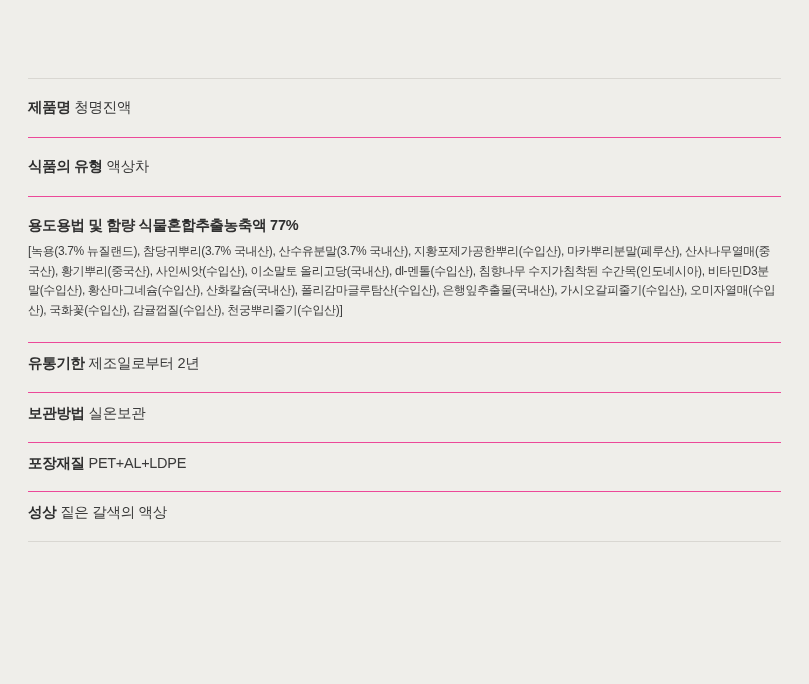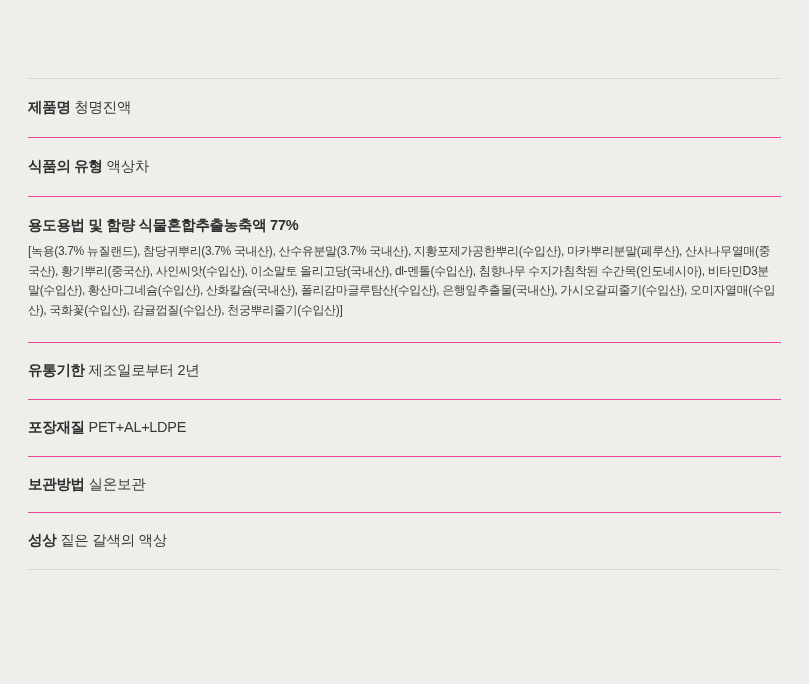--- a/index.html
+++ b/index.html
@@ -52,21 +52,21 @@
     color: #3f3f3f;
     max-width: 752px;
   }
   .row.ingredients {
     padding-bottom: 22px;
   }
   .row.last {
     border-bottom: 1px solid #d9d7d2;
   }
   .row.compact {
-    padding: 17px 0 17px 0;
+    padding: 10px 0 17px 0;
   }
 </style>
 </head>
 <body>
 
 <div class="sheet">
 
   <div class="spacer-top"></div>
 
   <div class="row first">
@@ -94,29 +94,29 @@
   <div class="row compact">
     <div class="row-line">
       <span class="label">유통기한</span>
       <span class="value">제조일로부터 2년</span>
     </div>
   </div>
 
 
   <div class="row compact">
     <div class="row-line">
-      <span class="label">포장재질</span>
-      <span class="value">PET+AL+LDPE</span>
+      <span class="label">보관방법</span>
+      <span class="value">실온보관</span>
     </div>
   </div>
 
   <div class="row compact">
     <div class="row-line">
-      <span class="label">보관방법</span>
-      <span class="value">실온보관</span>
+      <span class="label">포장재질</span>
+      <span class="value">PET+AL+LDPE</span>
     </div>
   </div>
 
 
   <div class="row compact last">
     <div class="row-line">
       <span class="label">성상</span>
       <span class="value">짙은 갈색의 액상</span>
     </div>
   </div>

